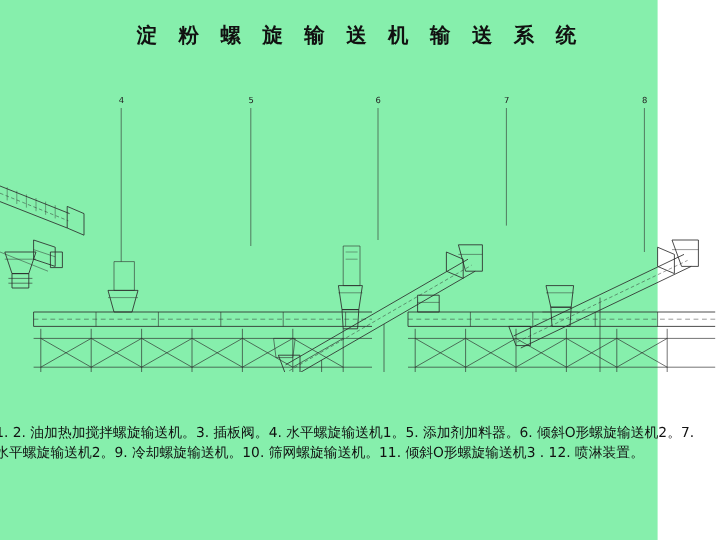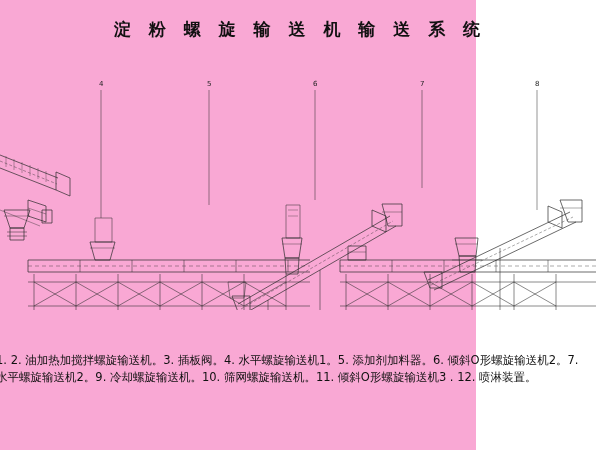--- a/index.html
+++ b/index.html
@@ -10,23 +10,23 @@
   body {
     width: 600px;
     height: 450px;
     position: relative;
     font-family: "DejaVu Sans", "Liberation Sans", sans-serif;
     overflow: hidden;
   }
   #page {
     position: absolute;
     left: 0; top: 0;
-    width: 476px;
+    width: 548px;
     height: 450px;
-    background: #f9a8d4;
+    background: #86efac;
   }
   .title {
     position: absolute;
     left: 0;
     top: 18px;
     width: 600px;
     text-align: center;
     font-size: 17px;
     font-weight: bold;
     letter-spacing: 6px;

